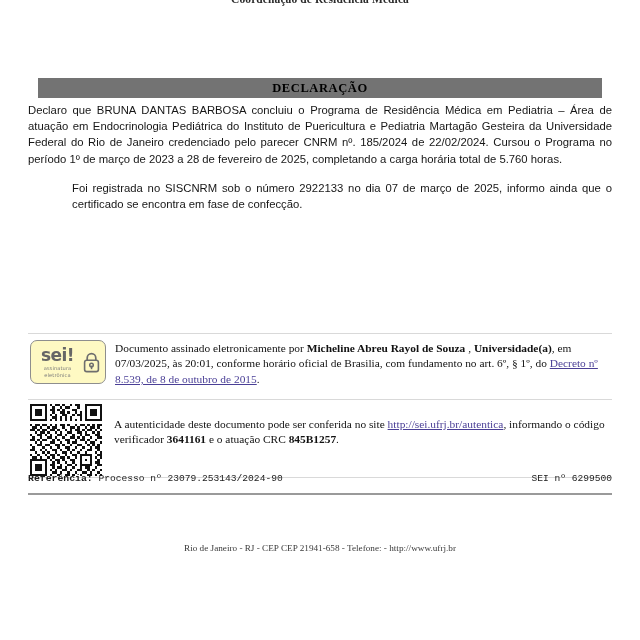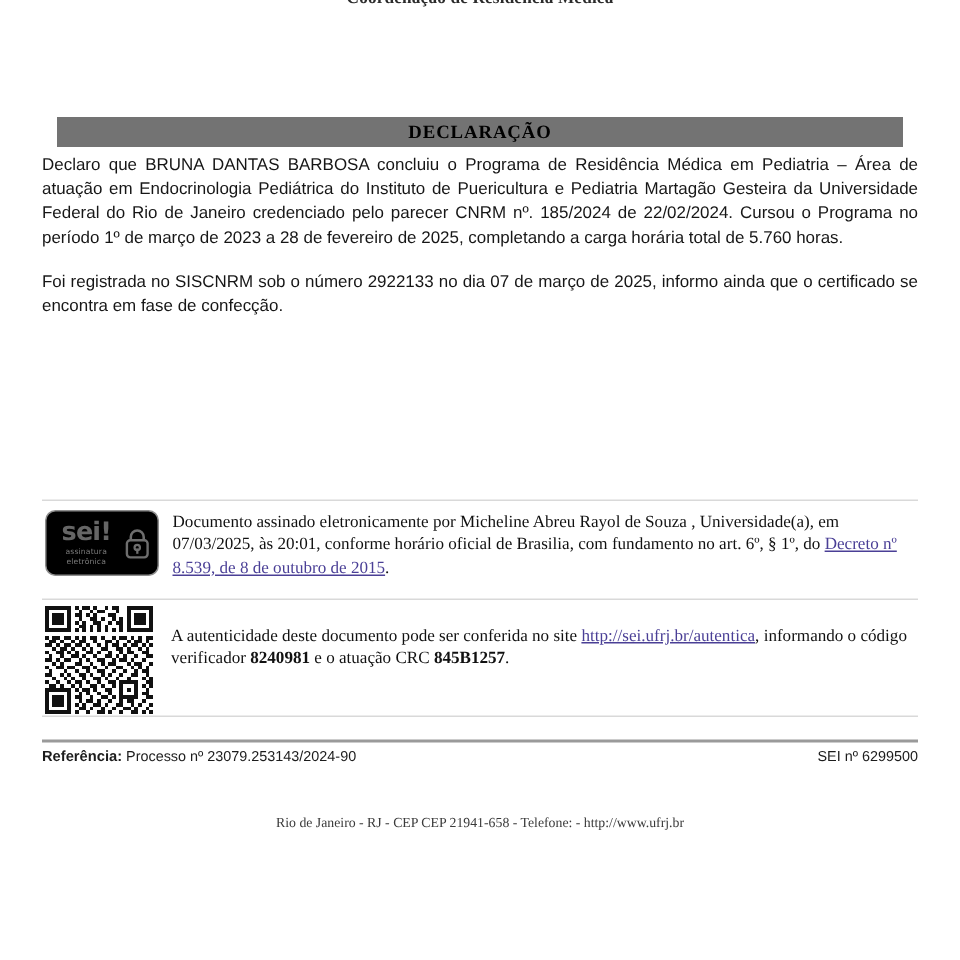--- a/index.html
+++ b/index.html
@@ -65,21 +65,21 @@
     width: 584px;
   }
   .para {
     font-family: "Liberation Sans", sans-serif;
     font-size: 11.3px;
     line-height: 16.2px;
     text-align: justify;
     color: #161616;
     margin: 0 0 13px 0;
   }
-  .para:last-child { margin-bottom: 0; }
+  .para:last-child { margin-bottom: 0; margin-left: 44px; }
 
   .date-line {
     position: absolute;
     top: 240px;
     left: 28px;
     width: 584px;
     text-align: right;
     padding-right: 7px;
     box-sizing: border-box;
     font-family: "Liberation Serif", serif;
@@ -116,21 +116,21 @@
   .sei-logo {
     width: 76px;
     height: 44px;
     border: 1px solid #8e8e8e;
     border-radius: 7px;
     box-sizing: border-box;
     display: flex;
     align-items: center;
     padding: 0 3px;
     flex: 0 0 auto;
-    background: #000000;
+    background: #fef9c3;
   }
   .sei-logo .sei-left {
     display: flex;
     flex-direction: column;
     align-items: center;
     justify-content: center;
     flex: 1 1 auto;
     line-height: 1;
   }
   .sei-word {
@@ -159,21 +159,21 @@
   }
   .sig-text {
     font-family: "Liberation Serif", serif;
     font-size: 11.4px;
     line-height: 15.4px;
     color: #111;
     margin-left: 9px;
     flex: 1 1 auto;
     padding-top: 1px;
   }
-  .sig-text b { font-weight: 400; }
+  .sig-text b { font-weight: 700; }
   .lnk {
     color: #4a3f96;
     text-decoration: underline;
   }
 
   
   .qr-block {
     position: absolute;
     top: 404px;
     left: 30px;
@@ -194,27 +194,27 @@
     color: #111;
     margin-left: 12px;
     padding-top: 13px;
     flex: 1 1 auto;
   }
   .qr-text b { font-weight: 700; }
 
   
   .ref-row {
     position: absolute;
-    top: 499px;
+    top: 473px;
     left: 28px;
     width: 584px;
     display: flex;
     justify-content: space-between;
     align-items: baseline;
-    font-family: Liberation Sans, sans-serif;
+    font-family: Liberation Mono, monospace;
     font-size: 9.6px;
     color: #1c1c1c;
   }
   .ref-left b { font-weight: 700; font-size: 9.8px; }
 
   
   .addr {
     position: absolute;
     left: 28px;
     width: 584px;
@@ -538,21 +538,21 @@
           <rect x="11" y="28" width="1" height="1"></rect>
         <rect x="14" y="28" width="2" height="1"></rect>
           <rect x="17" y="28" width="1" height="1"></rect>
         <rect x="20" y="28" width="1" height="1"></rect>
           <rect x="23" y="28" width="2" height="1"></rect>
         <rect x="26" y="28" width="1" height="1"></rect>
           <rect x="28" y="28" width="1" height="1"></rect>
       </g>
     </svg>
     <div class="qr-text">
-      <span>A autenticidade deste documento pode ser conferida no site </span><a class="lnk" href="#">http://sei.ufrj.br/autentica</a><span>, informando o código verificador </span><b>8240981</b><span> e o atuação CRC </span><b>845B1257</b><span>.</span>
+      <span>A autenticidade deste documento pode ser conferida no site </span><a class="lnk" href="#">http://sei.ufrj.br/autentica</a><span>, informando o código verificador </span><b>3641161</b><span> e o atuação CRC </span><b>845B1257</b><span>.</span>
     </div>
   </div>
 
   <div class="rule r3"></div>
   <div class="rule thick"></div>
 
   <div class="ref-row">
     <div class="ref-left">
       <b>Referência:</b><span> Processo nº 23079.253143/2024-90</span>
     </div>

